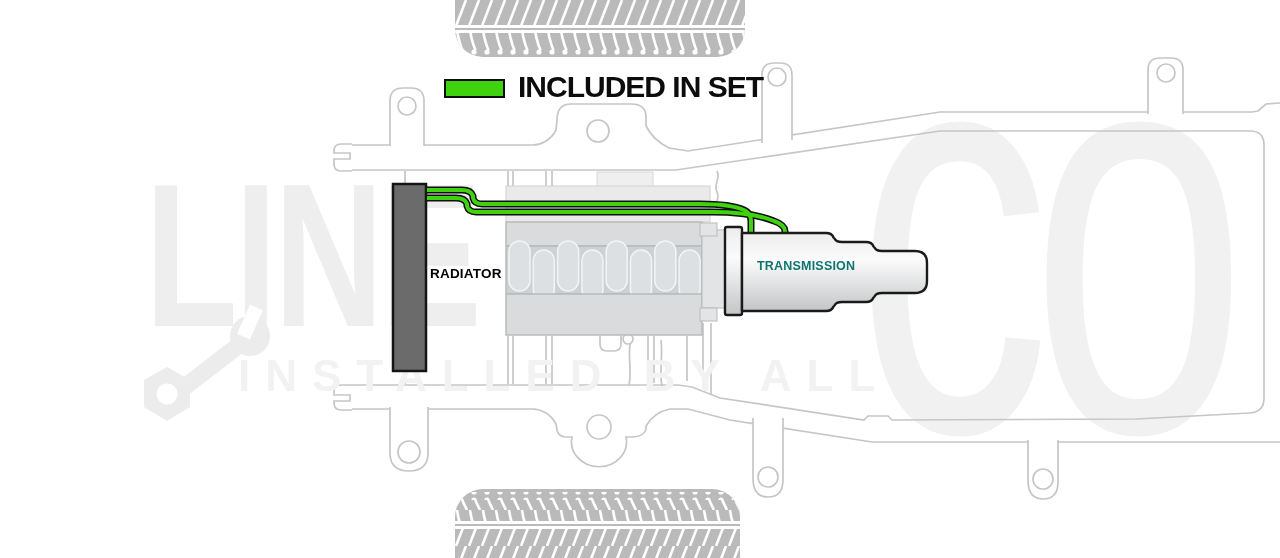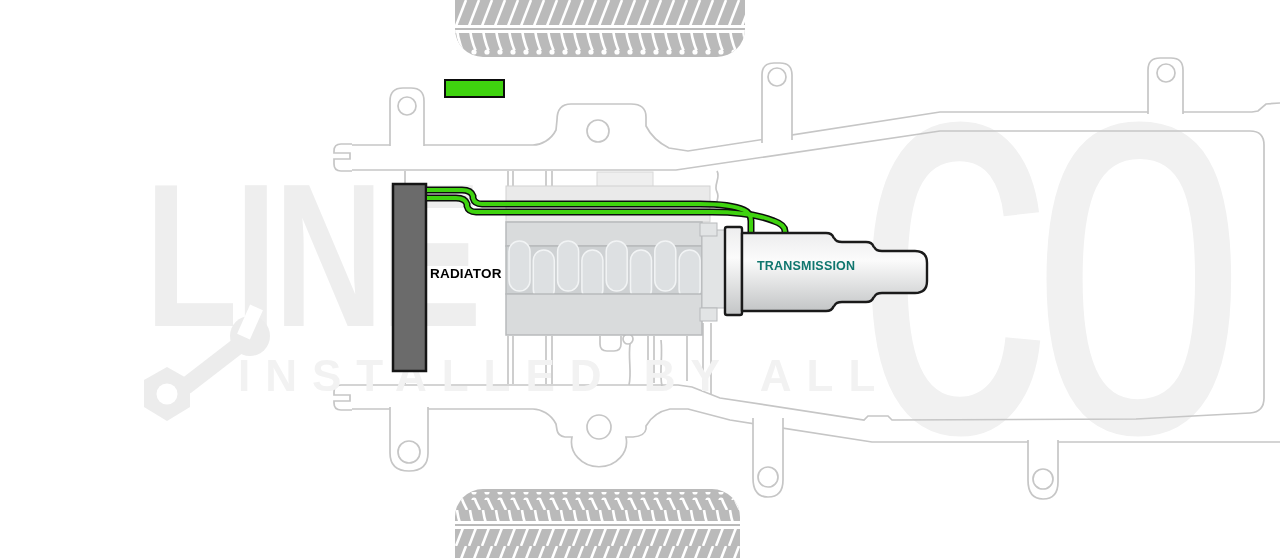--- a/index.html
+++ b/index.html
@@ -175,17 +175,18 @@
       <path d="M427,198 H456 C464,198 466,201 467,204 L467,206 C468,210 471,212 476,212 H712 C740,212 762,216 774,221 Q785,225 785,231 V245" stroke="#3fd30f" stroke-width="4"></path>
     </g>
 
     <g stroke="#1a1a1a" stroke-width="2.4" fill="url(#g-trans)" stroke-linejoin="round">
       <rect x="725" y="227" width="17" height="88" rx="2"></rect>
       <path d="M742,233 H826 Q832,233 833.5,237.5 L834.5,238.5 Q836,242 842,242 H866 Q872,242 873.5,246.5 L874.5,247.5 Q876,251 882,251 H915 Q927,251 927,263 V281 Q927,293 915,293 H882 Q876,293 874.5,296.5 L873.5,297.5 Q872,302 866,302 H842 Q836,302 834.5,305.5 L833.5,306.5 Q832,311 826,311 H742 Z"></path>
     </g>
   </svg>
 
   <div class="abs legend-swatch"></div>
+  <div class="abs legend-label">INCLUDED IN SET</div>
 
   <div class="abs lbl-radiator">RADIATOR</div>
   <div class="abs lbl-transmission">TRANSMISSION</div>
 
 </div>
 
 </body></html>

